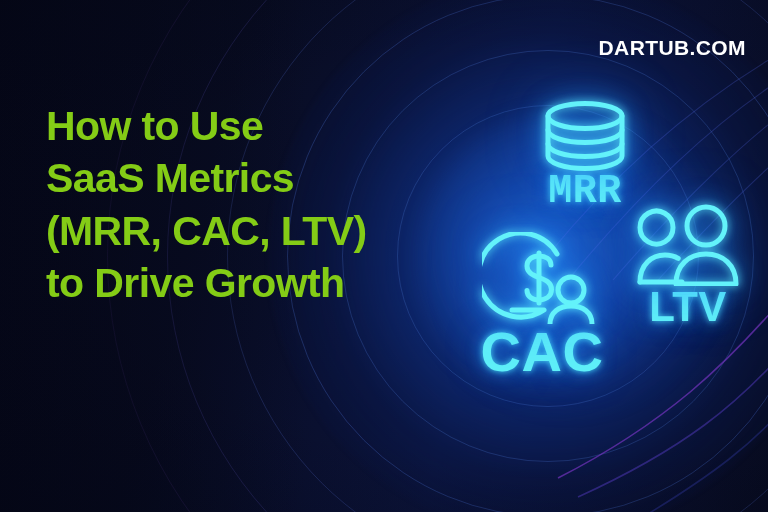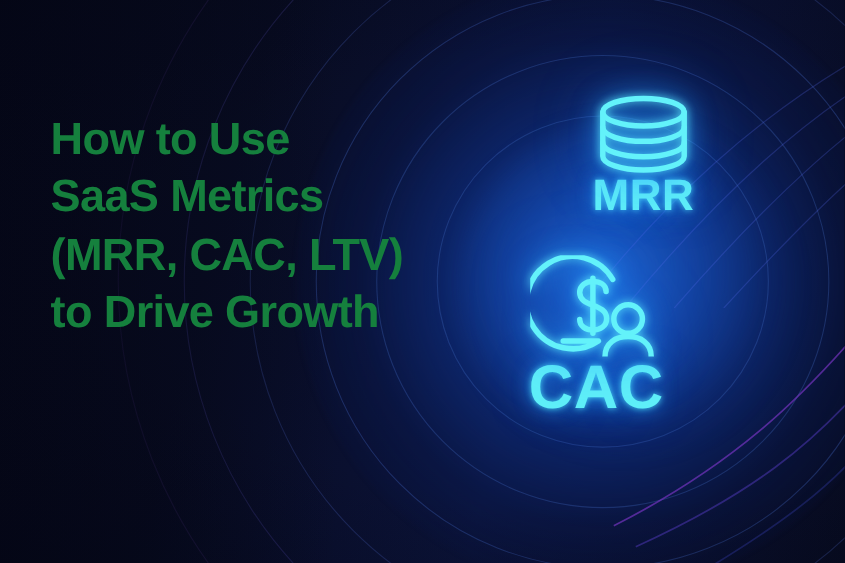--- a/index.html
+++ b/index.html
@@ -102,21 +102,21 @@
     opacity: 0.55;
     pointer-events: none;
   }
 
   
   .headline {
     position: absolute;
     left: 46px;
     top: 100px;
     width: 400px;
-    color: #15803d;
+    color: #84cc16;
     font-size: 41px;
     font-weight: bold;
     line-height: 1.28;
     letter-spacing: -0.6px;
     white-space: pre-line;
   }
 
   
   .brand {
     position: absolute;
@@ -156,21 +156,21 @@
   .metric-icon ellipse,
   .metric-icon circle,
   .metric-icon line {
     stroke: #63f2fa;
     fill: none;
     stroke-width: 5;
     stroke-linecap: round;
     stroke-linejoin: round;
   }
 
-  .m-mrr { left: 470px; top: 86px; width: 230px; }
+  .m-mrr { left: 470px; top: 100px; width: 230px; font-family: Liberation Mono, monospace; }
   .m-cac { left: 452px; top: 232px; width: 180px; }
   .m-ltv { left: 608px; top: 204px; width: 160px; }
   .m-cac .metric-label { font-size: 56px; }
   .m-ltv .metric-label { font-size: 42px; }
 </style>
 </head>
 <body>
 
 <div id="canvas">
 
@@ -191,20 +191,21 @@
     <g fill="none" stroke="#5a6cf0" stroke-width="1.1" opacity="0.45">
       <path d="M 60 300 C 130 210 220 120 345 55"></path>
       <path d="M 100 300 C 170 215 255 130 345 80"></path>
       <path d="M 145 300 C 210 225 285 150 345 112"></path>
       <path d="M 190 300 C 245 240 305 180 345 150"></path>
     </g>
   </svg>
 
   <div class="bg-vignette"></div>
 
+  <div class="brand">DARTUB.COM</div>
 
   <div class="headline">How to Use
 SaaS Metrics
 (MRR, CAC, LTV)
 to Drive Growth</div>
 
   <div class="metric m-mrr">
     <svg class="metric-icon" width="94" height="72" viewBox="0 0 94 72">
       <ellipse cx="47" cy="16" rx="37" ry="12.5"></ellipse>
       <path d="M 10 16 L 10 56 C 10 62.9 26.6 68.5 47 68.5 C 67.4 68.5 84 62.9 84 56 L 84 16"></path>
@@ -218,20 +219,30 @@
     <svg class="metric-icon" width="120" height="92" viewBox="0 0 120 92">
       <path d="M 75 22 A 42 42 0 1 0 62 78 L 30 78"></path>
       <path d="M 57 21 L 57 71"></path>
       <path d="M 69 33 C 69 27 63.5 24 57 24 C 50.5 24 45 27.5 45 34 C 45 40.5 50.5 43 57 45.5 C 63.5 48 69.5 50.5 69.5 57.5 C 69.5 64.5 63.5 68 57 68 C 50.5 68 45 64.5 45 58.5"></path>
       <circle cx="89" cy="58" r="13"></circle>
       <path d="M 68 92 C 68 80 77.5 74 89 74 C 100.5 74 110 80 110 92"></path>
     </svg>
     <div class="metric-label">CAC</div>
   </div>
 
+  <div class="metric m-ltv">
+    <svg class="metric-icon" width="112" height="82" viewBox="0 0 112 82">
+      <circle cx="74" cy="22" r="19"></circle>
+      <path d="M 44 80 C 44 61 57 50 74 50 C 91 50 104 61 104 80 L 44 80"></path>
+      <path d="M 41 23.5 A 16.5 16.5 0 1 0 41 23.6"></path>
+      <path d="M 8 78 C 8 60.5 19.5 51 33 51 C 38 51 42.5 52.2 46.2 54.4"></path>
+      <path d="M 8 78 L 50 78"></path>
+    </svg>
+    <div class="metric-label">LTV</div>
+  </div>
 
   <svg style="position:absolute;right:-10px;bottom:-10px;width:230px;height:230px;pointer-events:none;" viewBox="0 0 230 230">
     <g fill="none" stroke-width="1.6">
       <path d="M 232 10 C 180 70 120 130 10 186" stroke="#7b35c8" opacity="0.65"></path>
       <path d="M 232 64 C 190 110 140 155 30 205" stroke="#5a3ecb" opacity="0.45"></path>
       <path d="M 232 120 C 205 150 170 180 90 228" stroke="#3f45c8" opacity="0.30"></path>
     </g>
   </svg>
 
 </div>

